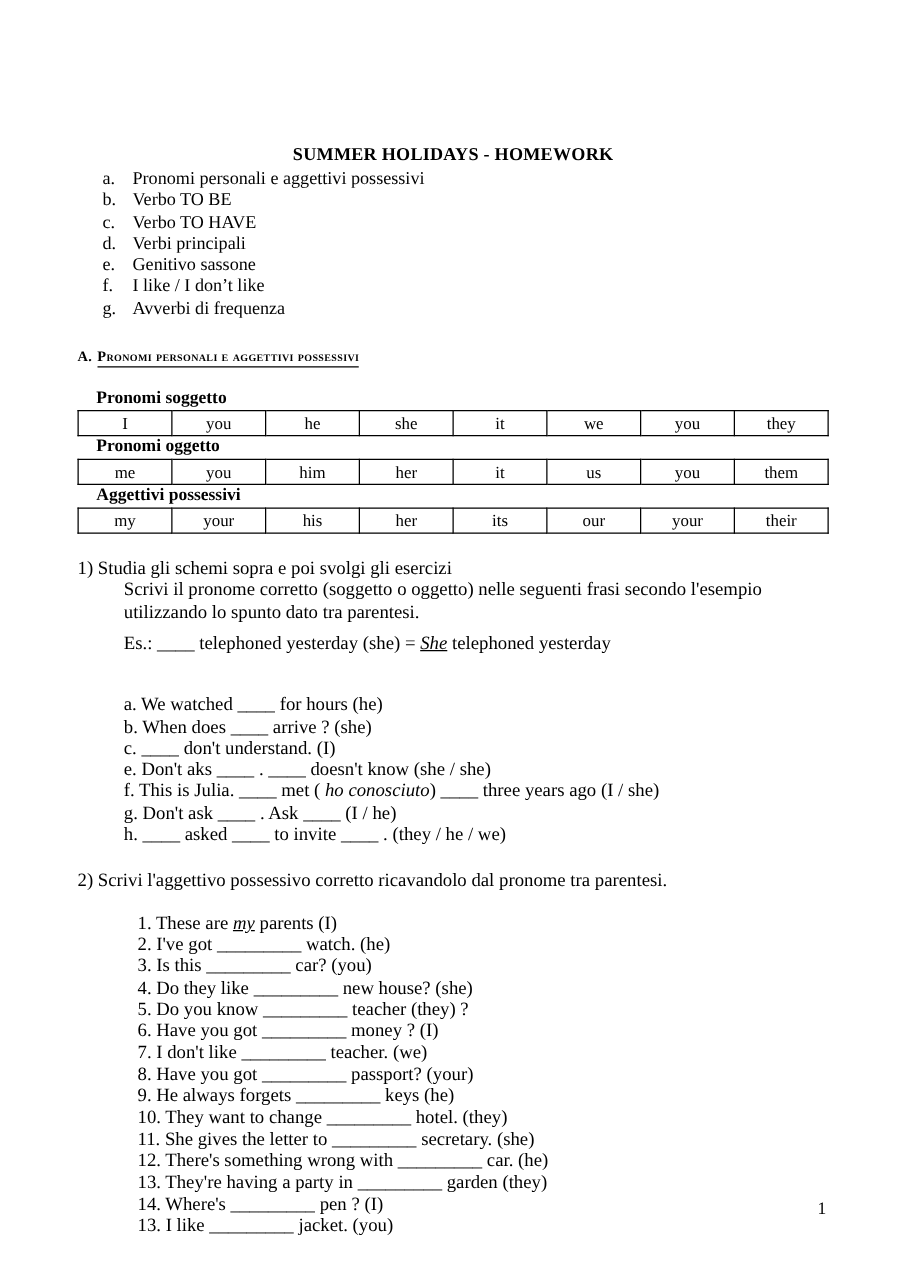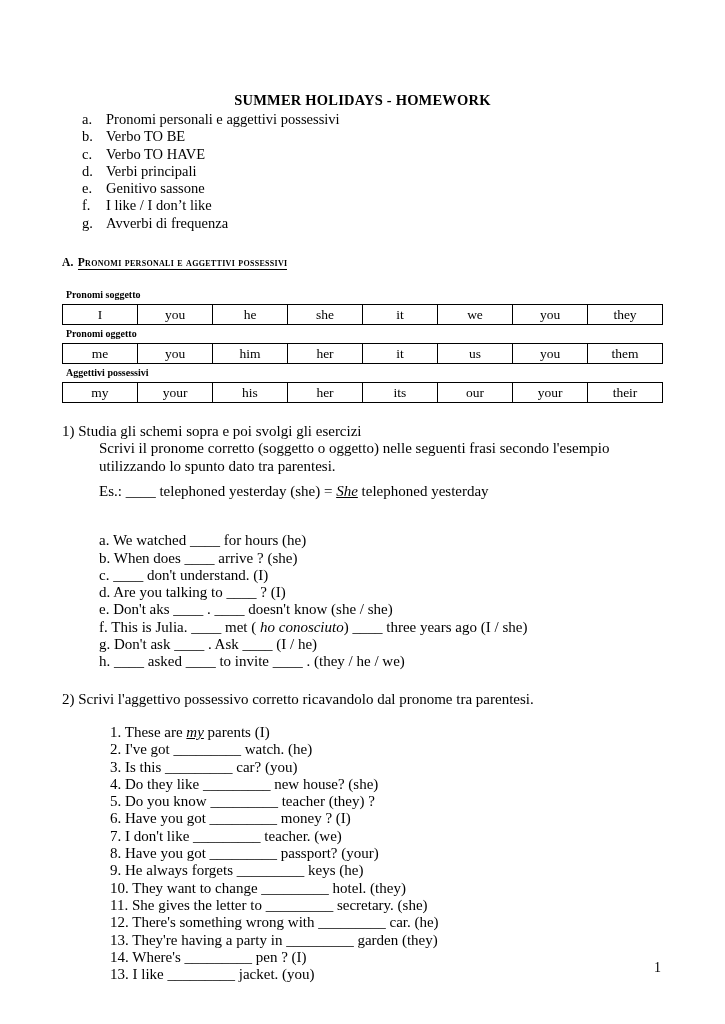--- a/index.html
+++ b/index.html
@@ -13,21 +13,21 @@
     font-family: "Liberation Serif", "DejaVu Serif", serif;
     color: #000000;
     position: relative;
     overflow: hidden;
   }
   .page {
     position: relative;
     width: 725px;
     height: 1024px;
     box-sizing: border-box;
-    padding: 92px 62px 0 62px;
+    padding: 116px 62px 0 62px;
   }
 
   
   .doc-title {
     text-align: center;
     font-weight: bold;
     font-size: 14.5px;
     letter-spacing: 0.2px;
     margin: 0 0 2px 0;
   }
@@ -63,23 +63,23 @@
   }
   .section-head .sec-text {
     border-bottom: 1.4px solid #000;
     padding-bottom: 1px;
   }
 
   
   .tables-block { margin-top: 17px; }
   .tbl-label {
     font-weight: bold;
-    font-size: 10px;
+    font-size: 14px;
     line-height: 16px;
-    margin: 0 0 1px 4px;
+    margin: 0 0 1px 15px;
   }
   table.pron {
     border-collapse: collapse;
     width: 601px;
     margin: 0 0 1px 0;
     table-layout: fixed;
   }
   table.pron td {
     border: 1px solid #000;
     text-align: center;
@@ -230,21 +230,20 @@
     <div class="ex-title">1) Studia gli schemi sopra e poi svolgi gli esercizi</div>
     <div class="ex-sub">Scrivi il pronome corretto (soggetto o oggetto) nelle seguenti frasi secondo l'esempio</div>
     <div class="ex-sub">utilizzando lo spunto dato tra parentesi.</div>
 
     <div class="ex-example"><span>Es.: ____ telephoned yesterday (she) = </span><span class="filled">She</span><span> telephoned yesterday</span></div>
 
     <ul class="ex-items">
       <li>a. We watched ____ for hours (he)</li>
       <li>b. When does ____ arrive ? (she)</li>
       <li>c. ____ don't understand. (I)</li>
-      <li>d. Are you talking to ____ ? (I)</li>
       <li>e. Don't aks ____ . ____ doesn't know (she / she)</li>
       <li><span>f. This is Julia. ____ met ( </span><span class="ital">ho conosciuto</span><span>) ____ three years ago (I / she)</span></li>
       <li>g. Don't ask ____ . Ask ____ (I / he)</li>
       <li>h. ____ asked ____ to invite ____ . (they / he / we)</li>
     </ul>
   </div>
 
   <div class="ex">
     <div class="ex2-title">2) Scrivi l'aggettivo possessivo corretto ricavandolo dal pronome tra parentesi.</div>
     <ul class="ex2-items">

